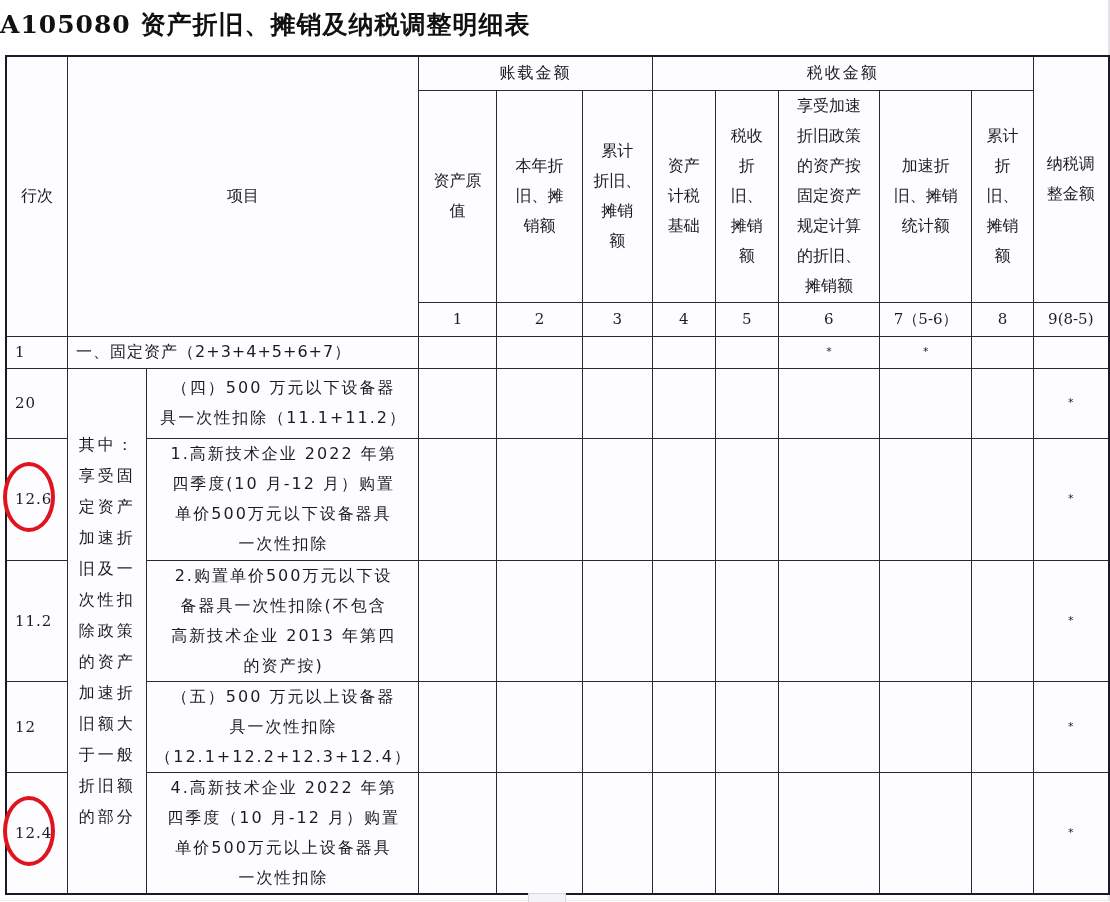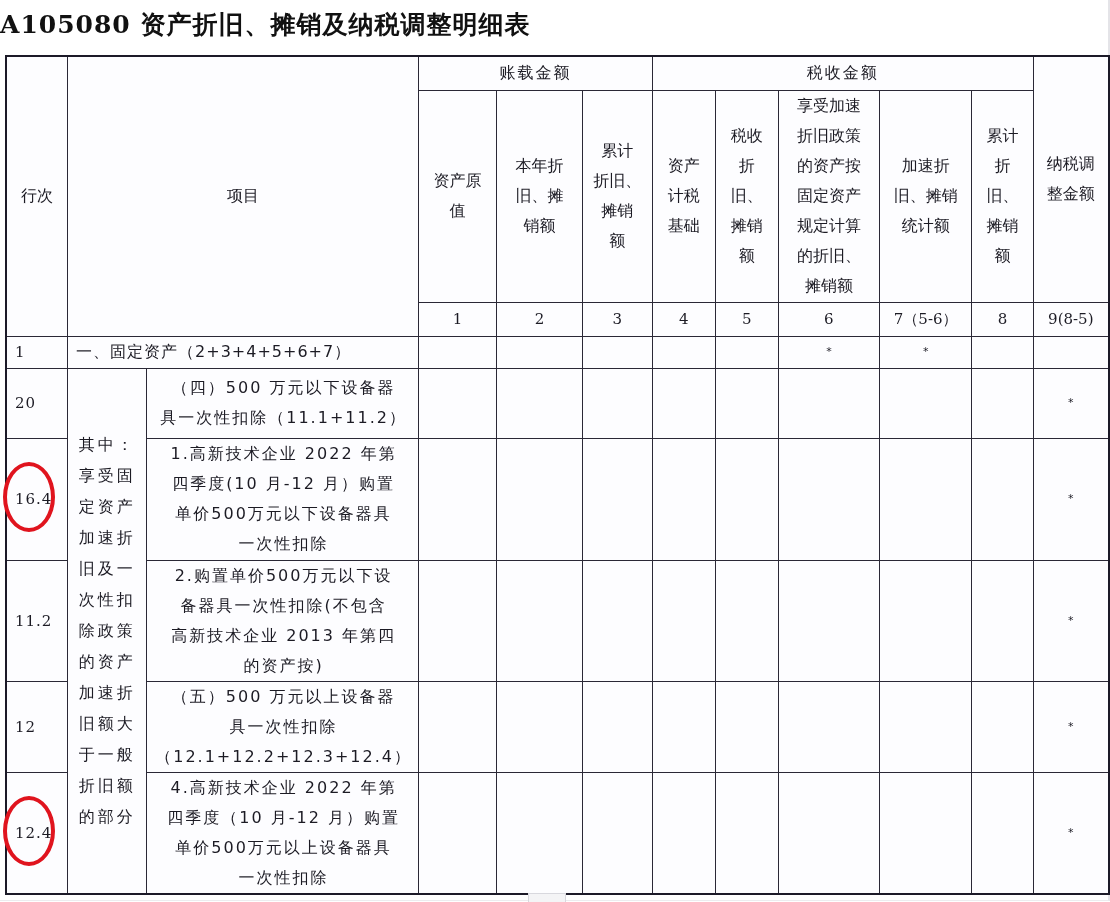--- a/index.html
+++ b/index.html
@@ -219,21 +219,21 @@
     <td></td>
     <td></td>
     <td></td>
     <td></td>
     <td></td>
     <td class="mark">*</td>
   </tr>
 
   <tr style="height:122px">
     <td class="rownum">
-      <span class="circled">16.4</span>
+      <span class="circled">12.6</span>
     </td>
     <td class="desc">
       <span>1.高新技术企业 2022 年第</span><br>
       <span>四季度(10 月-12 月）购置</span><br>
       <span>单价500万元以下设备器具</span><br>
       <span>一次性扣除</span>
     </td>
     <td></td>
     <td></td>
     <td></td>

